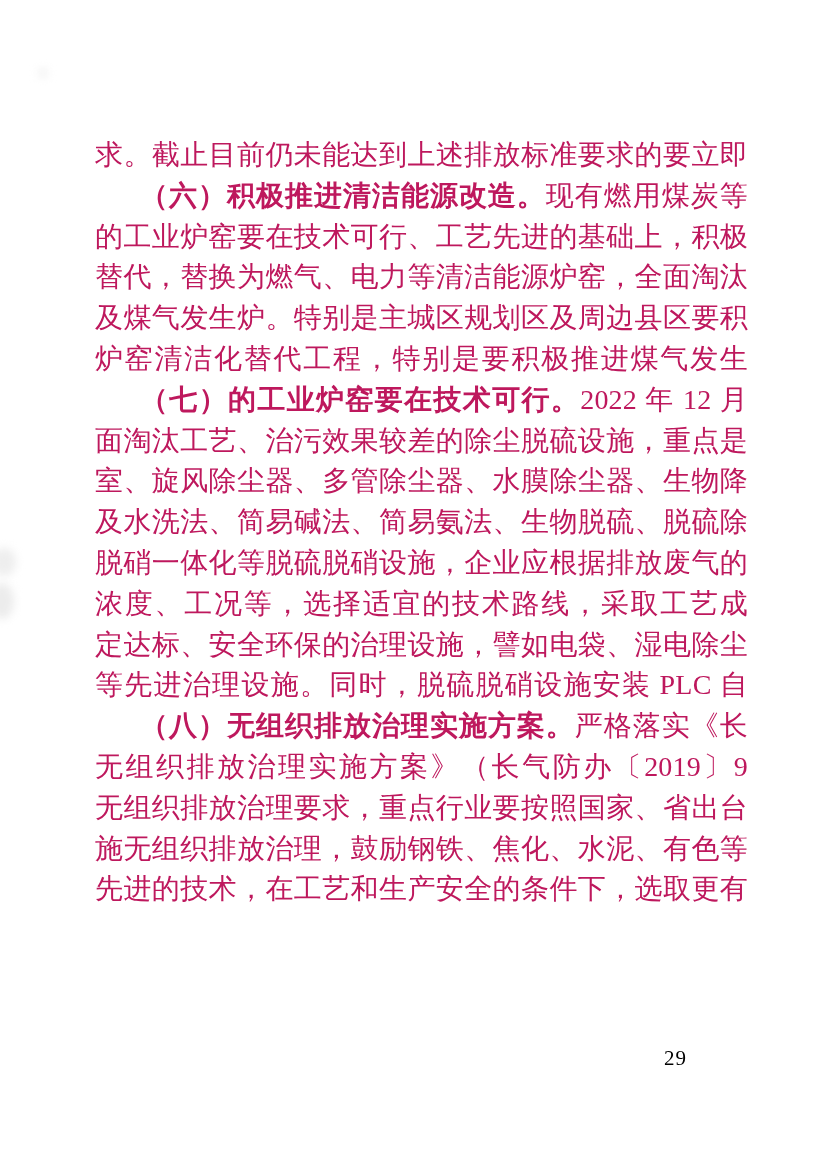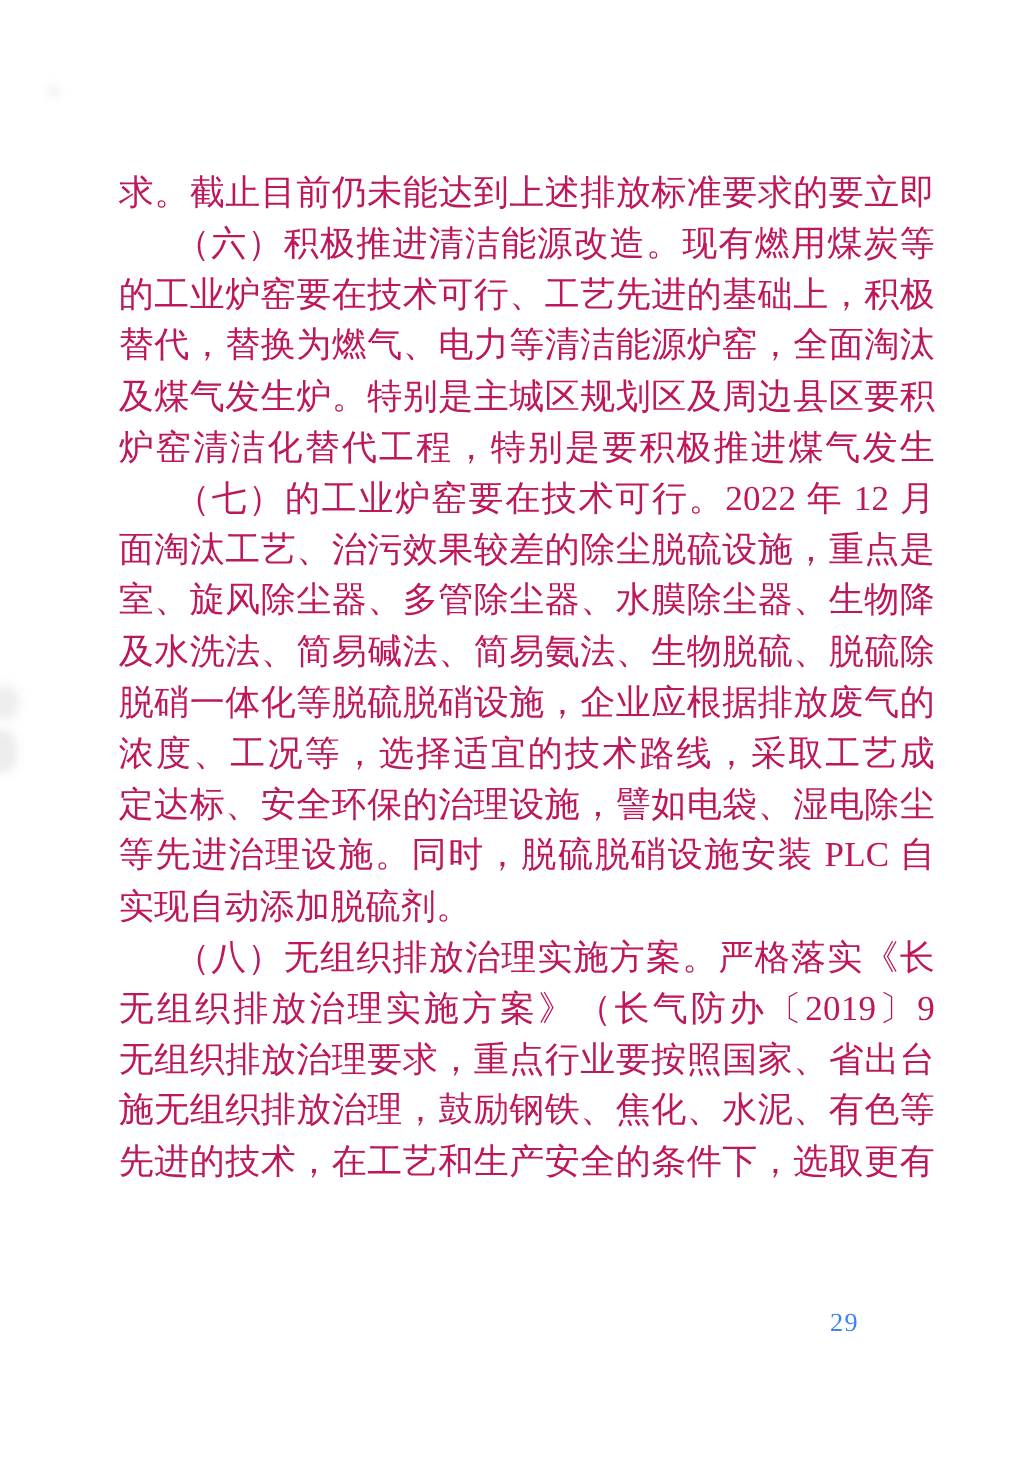--- a/index.html
+++ b/index.html
@@ -37,29 +37,29 @@
     letter-spacing: 0.2px;
     white-space: normal;
   }
   .line.end {
     text-align-last: left;
   }
   .line.indent {
     padding-left: 45px;
   }
   .line b {
-    font-weight: normal;
+    font-weight: bold;
     margin-top: 35px;
   }
   .page-number {
     position: absolute;
     top: 1046px;
     left: 664px;
     font-size: 21px;
-    color: #3b82f6;
+    color: #000000;
     letter-spacing: 1px;
   }
   .smudge {
     position: absolute;
     border-radius: 50%;
     filter: blur(4px);
     pointer-events: none;
   }
   .smudge-1 { left: 38px;  top: 68px;  width: 10px; height: 10px; background: #f1f1f1; }
   .smudge-2 { left: -8px;  top: 548px; width: 24px; height: 28px; background: #eeeeee; }
@@ -82,21 +82,20 @@
     <div class="line"><span>及煤气发生炉。特别是主城区规划区及周边县区要积极推进燃煤</span></div>
     <div class="line"><span>炉窑清洁化替代工程，特别是要积极推进煤气发生炉、石灰窑、石</span></div>
     <div class="line indent"><b>（七）的工业炉窑要在技术可行。</b><span>2022 年 12 月底前，要全</span></div>
     <div class="line"><span>面淘汰工艺、治污效果较差的除尘脱硫设施，重点是单一重力沉降</span></div>
     <div class="line"><span>室、旋风除尘器、多管除尘器、水膜除尘器、生物降尘等除尘设施以</span></div>
     <div class="line"><span>及水洗法、简易碱法、简易氨法、生物脱硫、脱硫除尘一体化、脱硫</span></div>
     <div class="line"><span>脱硝一体化等脱硫脱硝设施，企业应根据排放废气的风量、烟温、</span></div>
     <div class="line"><span>浓度、工况等，选择适宜的技术路线，采取工艺成熟、先进可靠、稳</span></div>
     <div class="line"><span>定达标、安全环保的治理设施，譬如电袋、湿电除尘以及干法脱硫</span></div>
     <div class="line"><span>等先进治理设施。同时，脱硫脱硝设施安装 PLC 自动化控制系统</span></div>
-    <div class="line end"><span>实现自动添加脱硫剂。</span></div>
     <div class="line indent"><b>（八）无组织排放治理实施方案。</b><span>严格落实《长治市工业企业</span></div>
     <div class="line"><span>无组织排放治理实施方案》（长气防办〔2019〕9 号）文件中提出的</span></div>
     <div class="line"><span>无组织排放治理要求，重点行业要按照国家、省出台的行业政策实</span></div>
     <div class="line"><span>施无组织排放治理，鼓励钢铁、焦化、水泥、有色等重点行业引进更</span></div>
     <div class="line end"><span>先进的技术，在工艺和生产安全的条件下，选取更有效的方式综合</span></div>
   </div>
 
   <div class="page-number">29</div>
 
 </div>

